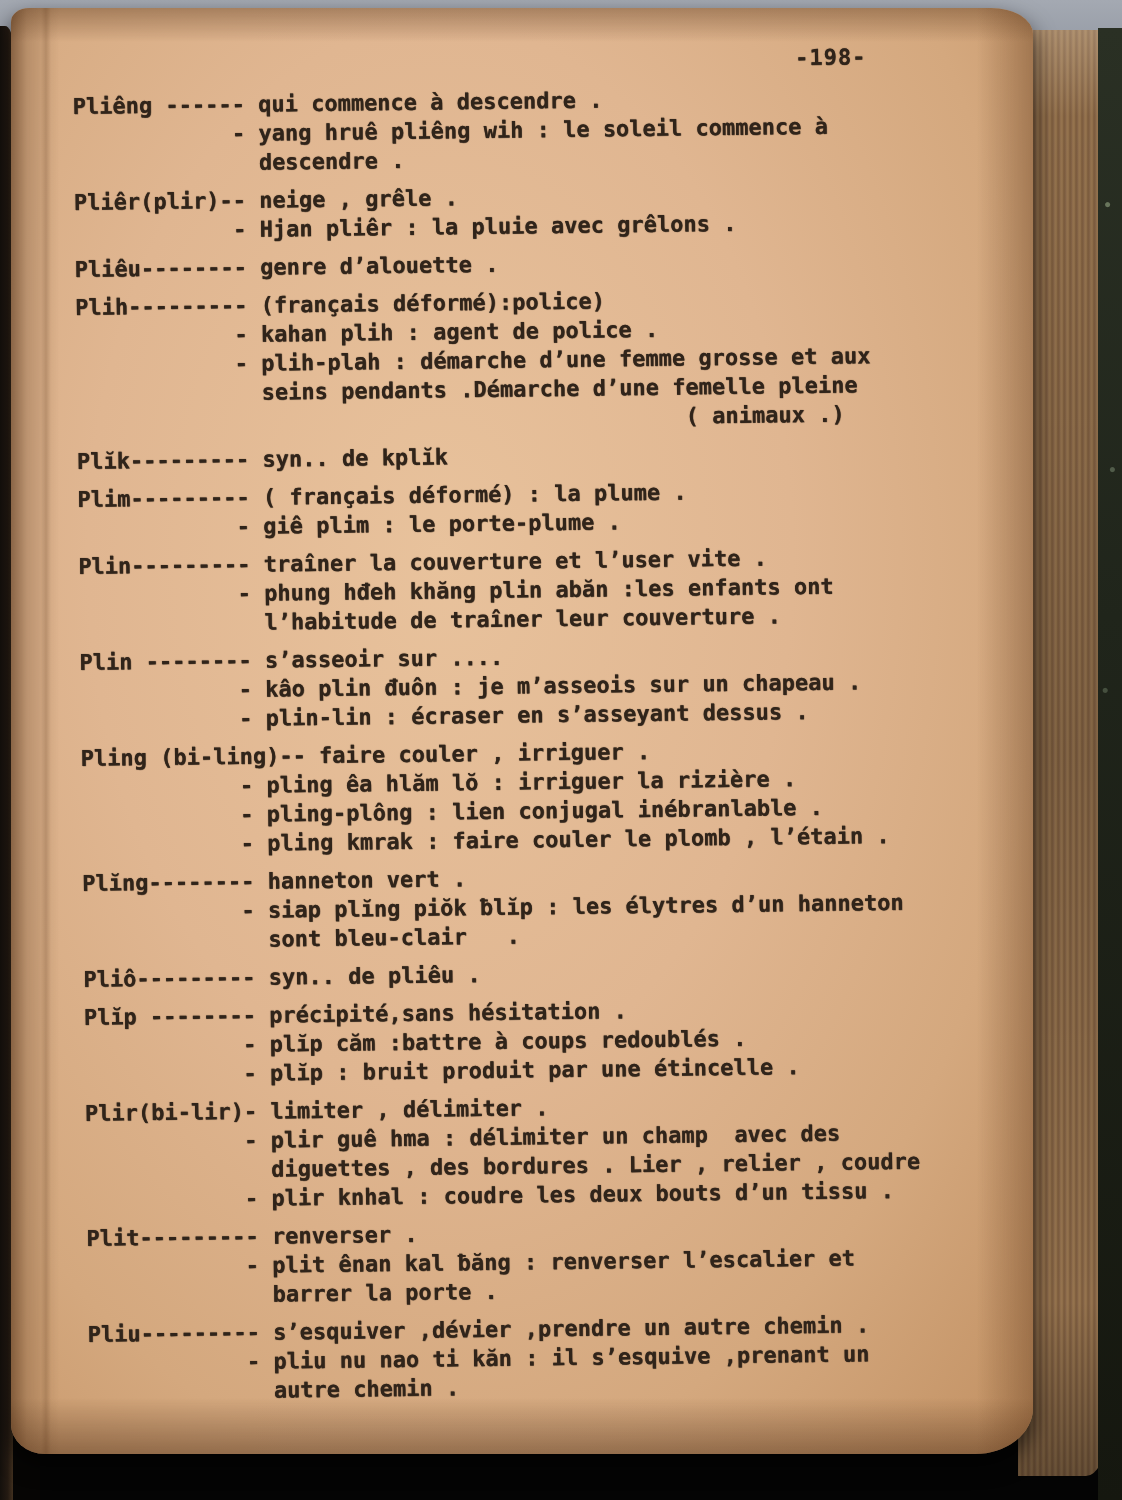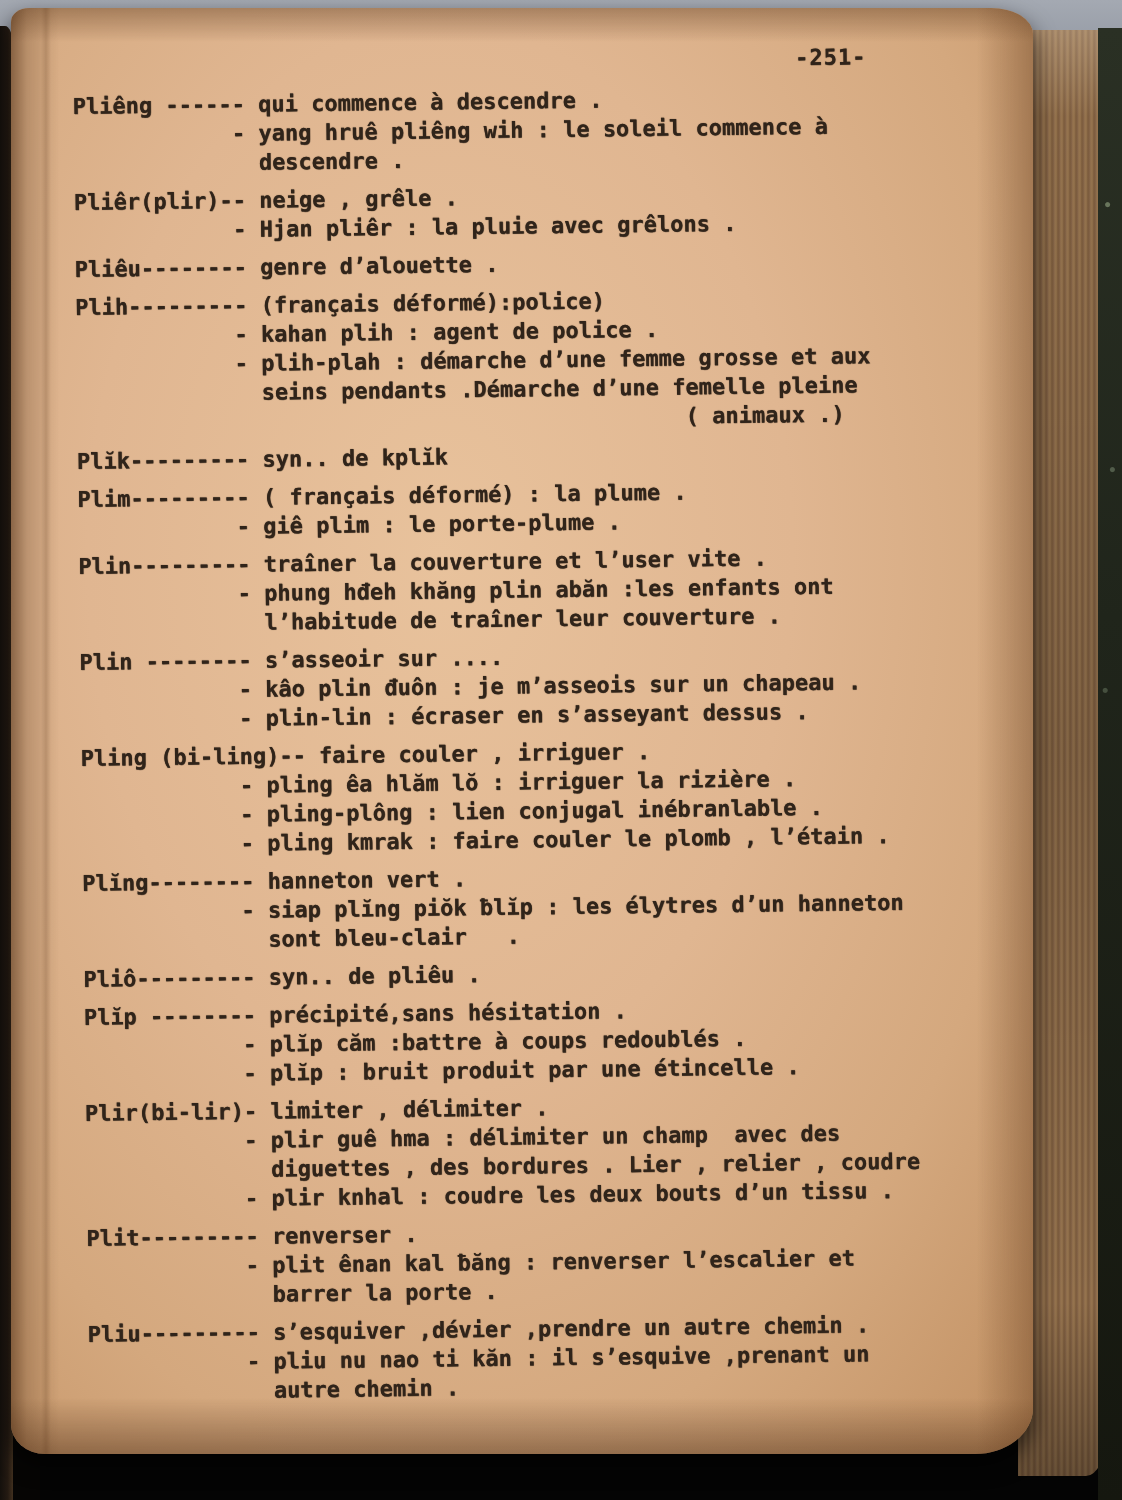--- a/index.html
+++ b/index.html
@@ -87,21 +87,21 @@
 
 <div class="bottom-shadow"></div>
 <div class="corner-shadow-left"></div>
 
 <div class="spine"></div>
 <div class="fore-edge"></div>
 <div class="cover-edge"></div>
 
 <div class="page">
   <div class="content">
-    <div class="page-number">-251-</div>
+    <div class="page-number">-198-</div>
     <main class="entries">
         <div class="entry">
           <div class="line">Pliêng ------ qui commence à descendre .</div>
           <div class="line">            - yang hruê pliêng wih : le soleil commence à</div>
           <div class="line">              descendre .</div>
         </div>
         <div class="entry">
           <div class="line">Pliêr(plir)-- neige , grêle .</div>
           <div class="line">            - Hjan pliêr : la pluie avec grêlons .</div>
         </div>

